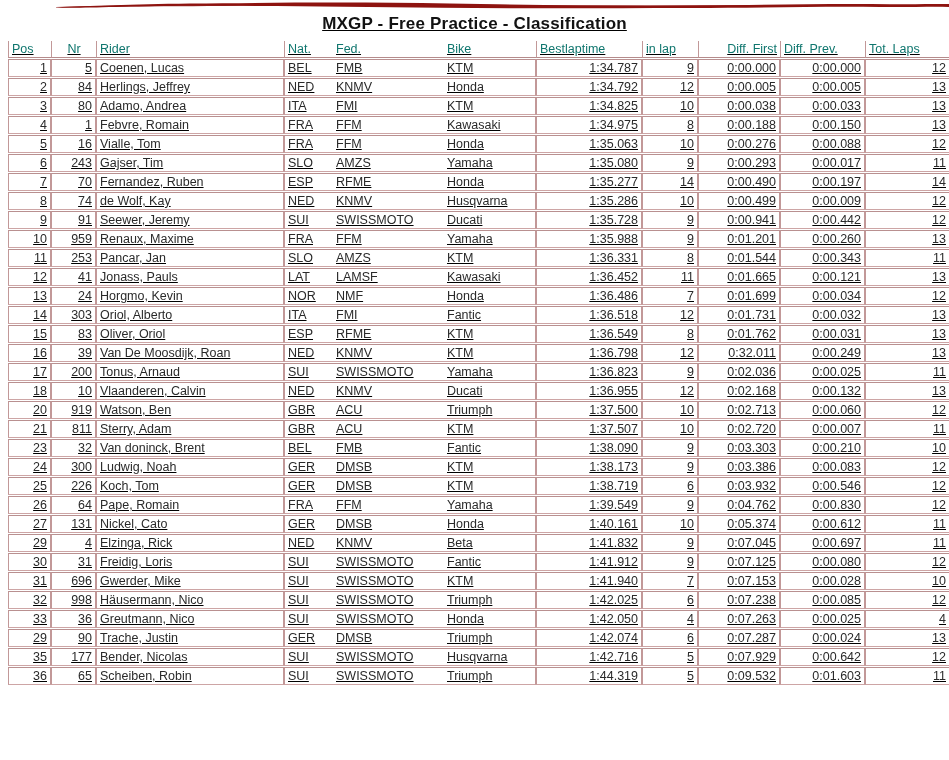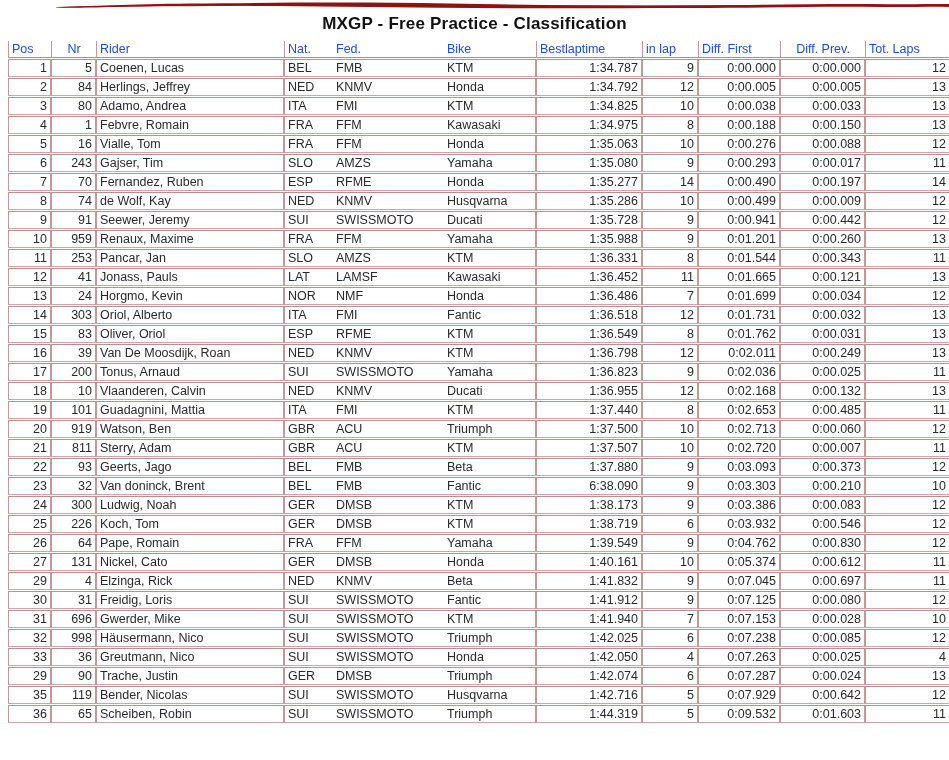--- a/index.html
+++ b/index.html
@@ -8,20 +8,21 @@
     background: #ffffff;
     width: 949px;
     height: 760px;
     overflow: hidden;
     font-family: "Liberation Sans", sans-serif;
   }
   .page {
     position: relative;
     width: 949px;
     height: 760px;
+    text-decoration: underline;
   }
   .stripe-wrap {
     width: 949px;
     height: 13px;
     display: block;
   }
   .page-title {
     margin: 1px 0 6px 0;
     text-align: center;
     font-size: 17px;
@@ -46,21 +47,21 @@
     white-space: nowrap;
     overflow: hidden;
     font-weight: normal;
     box-sizing: content-box;
   }
   
   th {
     text-align: left;
     border-bottom: 1px solid #b58b8b;
     border-left: 1px solid #c29898;
-    color: #1d4ed8;
+    color: #0f766e;
   }
   th.col-fed, th.col-bike { border-left: none; }
   
   td {
     border-top: 1px solid #b99090;
     border-bottom: 1px solid #cda5a5;
     border-left: 1px solid #c29898;
     border-right: 1px solid #c29898;
   }
   td.col-nat { border-right: none; }
@@ -68,22 +69,22 @@
   td.col-bike { border-left: none; }
   
   .col-pos         { width: 36px; }
   .col-nr          { width: 38px; text-align: center; }
   .col-rider       { width: 181px; }
   .col-nat         { width: 42px; }
   .col-fed         { width: 105px; }
   .col-bike        { width: 86px; }
   .col-bestlaptime { width: 99px; }
   .col-in_lap      { width: 49px; }
-  .col-diff_first  { width: 75px; }
-  .col-diff_prev   { width: 78px; text-align: center; }
+  .col-diff_first  { width: 75px; text-align: right; }
+  .col-diff_prev   { width: 78px; }
   .col-tot_laps    { width: 78px; }
   td.align-right { text-align: right; }
   td.align-left  { text-align: left; }
 </style>
 </head>
 <body>
 
 <div class="page">
 
   <svg class="stripe-wrap" viewBox="0 0 949 13" xmlns="http://www.w3.org/2000/svg" aria-hidden="true">
@@ -319,21 +320,21 @@
         </tr>
         <tr>
           <td class="col-pos align-right">16</td>
           <td class="col-nr align-right">39</td>
           <td class="col-rider align-left">Van De Moosdijk, Roan</td>
           <td class="col-nat align-left">NED</td>
           <td class="col-fed align-left">KNMV</td>
           <td class="col-bike align-left">KTM</td>
           <td class="col-bestlaptime align-right">1:36.798</td>
           <td class="col-in_lap align-right">12</td>
-          <td class="col-diff_first align-right">0:02.011</td>
+          <td class="col-diff_first align-right">0:32.011</td>
           <td class="col-diff_prev align-right">0:00.249</td>
           <td class="col-tot_laps align-right">13</td>
         </tr>
         <tr>
           <td class="col-pos align-right">17</td>
           <td class="col-nr align-right">200</td>
           <td class="col-rider align-left">Tonus, Arnaud</td>
           <td class="col-nat align-left">SUI</td>
           <td class="col-fed align-left">SWISSMOTO</td>
           <td class="col-bike align-left">Yamaha</td>
@@ -350,33 +351,20 @@
           <td class="col-nat align-left">NED</td>
           <td class="col-fed align-left">KNMV</td>
           <td class="col-bike align-left">Ducati</td>
           <td class="col-bestlaptime align-right">1:36.955</td>
           <td class="col-in_lap align-right">12</td>
           <td class="col-diff_first align-right">0:02.168</td>
           <td class="col-diff_prev align-right">0:00.132</td>
           <td class="col-tot_laps align-right">13</td>
         </tr>
         <tr>
-          <td class="col-pos align-right">19</td>
-          <td class="col-nr align-right">101</td>
-          <td class="col-rider align-left">Guadagnini, Mattia</td>
-          <td class="col-nat align-left">ITA</td>
-          <td class="col-fed align-left">FMI</td>
-          <td class="col-bike align-left">KTM</td>
-          <td class="col-bestlaptime align-right">1:37.440</td>
-          <td class="col-in_lap align-right">8</td>
-          <td class="col-diff_first align-right">0:02.653</td>
-          <td class="col-diff_prev align-right">0:00.485</td>
-          <td class="col-tot_laps align-right">11</td>
-        </tr>
-        <tr>
           <td class="col-pos align-right">20</td>
           <td class="col-nr align-right">919</td>
           <td class="col-rider align-left">Watson, Ben</td>
           <td class="col-nat align-left">GBR</td>
           <td class="col-fed align-left">ACU</td>
           <td class="col-bike align-left">Triumph</td>
           <td class="col-bestlaptime align-right">1:37.500</td>
           <td class="col-in_lap align-right">10</td>
           <td class="col-diff_first align-right">0:02.713</td>
           <td class="col-diff_prev align-right">0:00.060</td>
@@ -389,40 +377,27 @@
           <td class="col-nat align-left">GBR</td>
           <td class="col-fed align-left">ACU</td>
           <td class="col-bike align-left">KTM</td>
           <td class="col-bestlaptime align-right">1:37.507</td>
           <td class="col-in_lap align-right">10</td>
           <td class="col-diff_first align-right">0:02.720</td>
           <td class="col-diff_prev align-right">0:00.007</td>
           <td class="col-tot_laps align-right">11</td>
         </tr>
         <tr>
-          <td class="col-pos align-right">22</td>
-          <td class="col-nr align-right">93</td>
-          <td class="col-rider align-left">Geerts, Jago</td>
-          <td class="col-nat align-left">BEL</td>
-          <td class="col-fed align-left">FMB</td>
-          <td class="col-bike align-left">Beta</td>
-          <td class="col-bestlaptime align-right">1:37.880</td>
-          <td class="col-in_lap align-right">9</td>
-          <td class="col-diff_first align-right">0:03.093</td>
-          <td class="col-diff_prev align-right">0:00.373</td>
-          <td class="col-tot_laps align-right">12</td>
-        </tr>
-        <tr>
           <td class="col-pos align-right">23</td>
           <td class="col-nr align-right">32</td>
           <td class="col-rider align-left">Van doninck, Brent</td>
           <td class="col-nat align-left">BEL</td>
           <td class="col-fed align-left">FMB</td>
           <td class="col-bike align-left">Fantic</td>
-          <td class="col-bestlaptime align-right">6:38.090</td>
+          <td class="col-bestlaptime align-right">1:38.090</td>
           <td class="col-in_lap align-right">9</td>
           <td class="col-diff_first align-right">0:03.303</td>
           <td class="col-diff_prev align-right">0:00.210</td>
           <td class="col-tot_laps align-right">10</td>
         </tr>
         <tr>
           <td class="col-pos align-right">24</td>
           <td class="col-nr align-right">300</td>
           <td class="col-rider align-left">Ludwig, Noah</td>
           <td class="col-nat align-left">GER</td>
@@ -546,21 +521,21 @@
           <td class="col-fed align-left">DMSB</td>
           <td class="col-bike align-left">Triumph</td>
           <td class="col-bestlaptime align-right">1:42.074</td>
           <td class="col-in_lap align-right">6</td>
           <td class="col-diff_first align-right">0:07.287</td>
           <td class="col-diff_prev align-right">0:00.024</td>
           <td class="col-tot_laps align-right">13</td>
         </tr>
         <tr>
           <td class="col-pos align-right">35</td>
-          <td class="col-nr align-right">119</td>
+          <td class="col-nr align-right">177</td>
           <td class="col-rider align-left">Bender, Nicolas</td>
           <td class="col-nat align-left">SUI</td>
           <td class="col-fed align-left">SWISSMOTO</td>
           <td class="col-bike align-left">Husqvarna</td>
           <td class="col-bestlaptime align-right">1:42.716</td>
           <td class="col-in_lap align-right">5</td>
           <td class="col-diff_first align-right">0:07.929</td>
           <td class="col-diff_prev align-right">0:00.642</td>
           <td class="col-tot_laps align-right">12</td>
         </tr>

